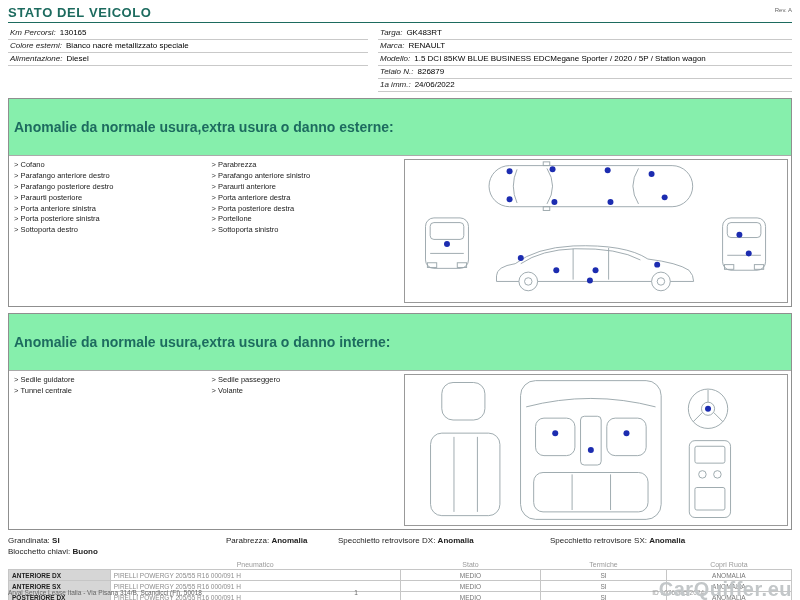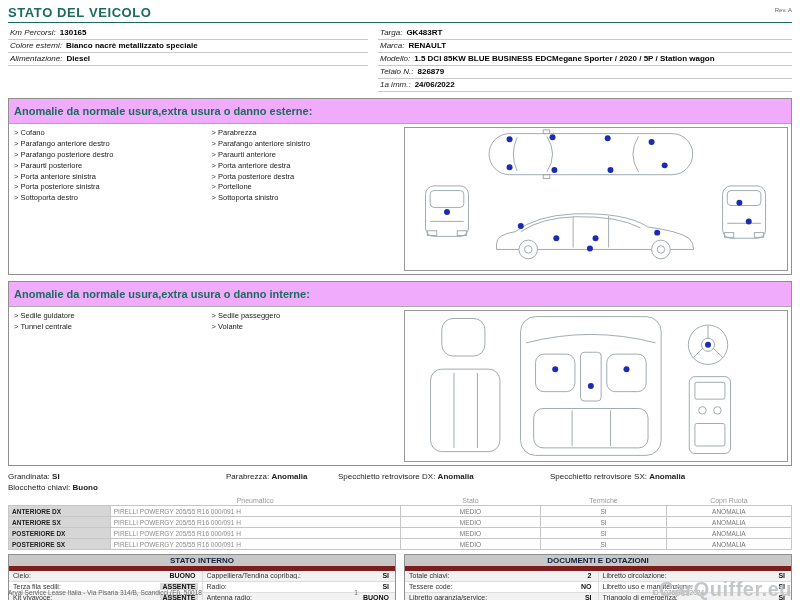--- a/index.html
+++ b/index.html
@@ -11,25 +11,25 @@
   .title{color:#1d6b5f;font-size:13px;font-weight:bold;letter-spacing:.6px;}
   .rev{font-size:6px;color:#666;margin-top:2px;}
   .hdr-line{border-top:1px solid #1d6b5f;margin:2px 0 4px 0;}
 
   
   .info{display:flex;gap:10px;}
   .info-l{width:360px;}
   .info-r{flex:1;}
   .field{display:flex;align-items:baseline;border-bottom:1px solid #c9c9c9;padding:1px 2px;font-size:8px;min-height:10px;}
   .field .lbl{margin-right:4px;white-space:nowrap;color:#222;font-style:italic;}
-  .field .val{font-weight:bold;color:#000;}
+  .field .val{font-weight:normal;color:#000;}
 
   
   .box{border:1px solid #8f8f8f;margin-top:6px;background:#fff;}
-  .box-title{background:#f0abfc;color:#1d6b5f;font-weight:bold;font-size:11px;padding:6px 5px;border-bottom:1px solid #aaa;}
+  .box-title{background:#86efac;color:#1d6b5f;font-weight:bold;font-size:14px;padding:20px 5px;border-bottom:1px solid #aaa;}
   .box-body{display:flex;}
   .items{width:385px;padding:4px 5px;display:flex;gap:10px;font-size:7.5px;line-height:1.45;}
   .items .col{flex:1;}
   .item::before{content:">\00a0";color:#333;}
   .diagram-wrap{flex:1;border:1px solid #999;margin:3px 3px 3px 0;background:#fff;display:flex;align-items:center;justify-content:center;}
   .ext-body{height:150px;}
   .int-body{height:158px;}
   .diagram-wrap svg{width:100%;height:100%;}
 
   

